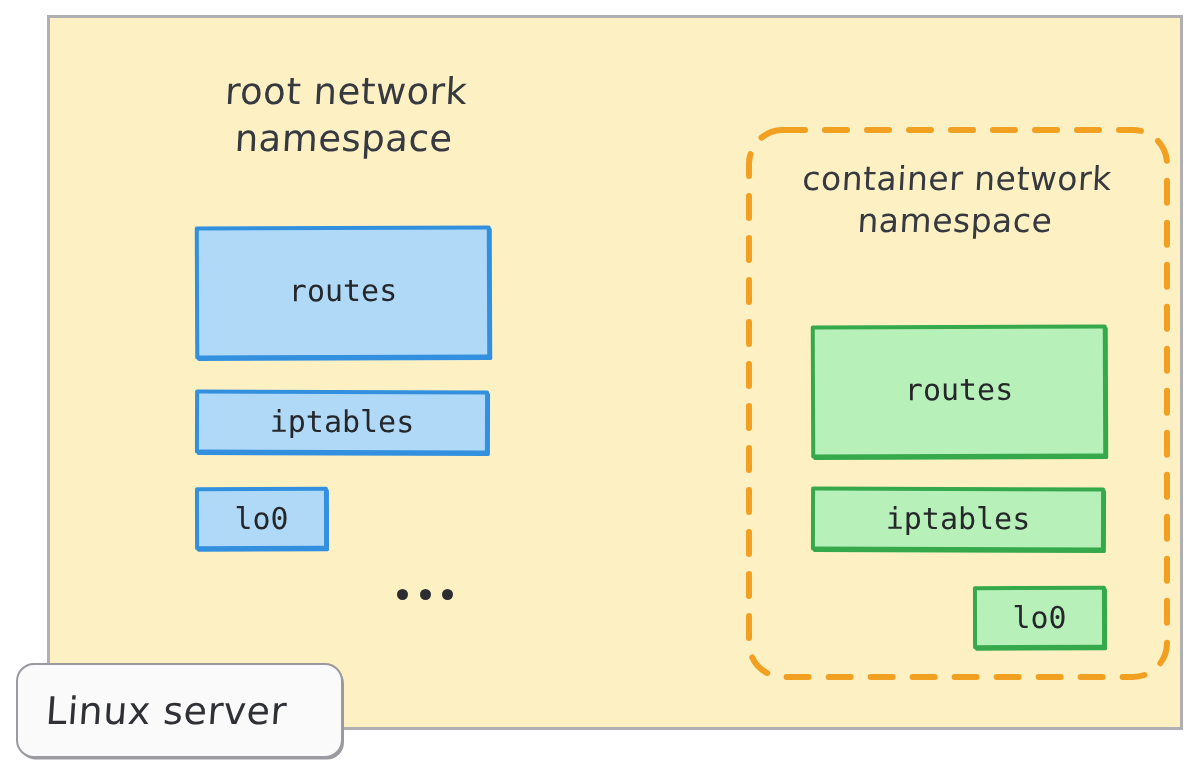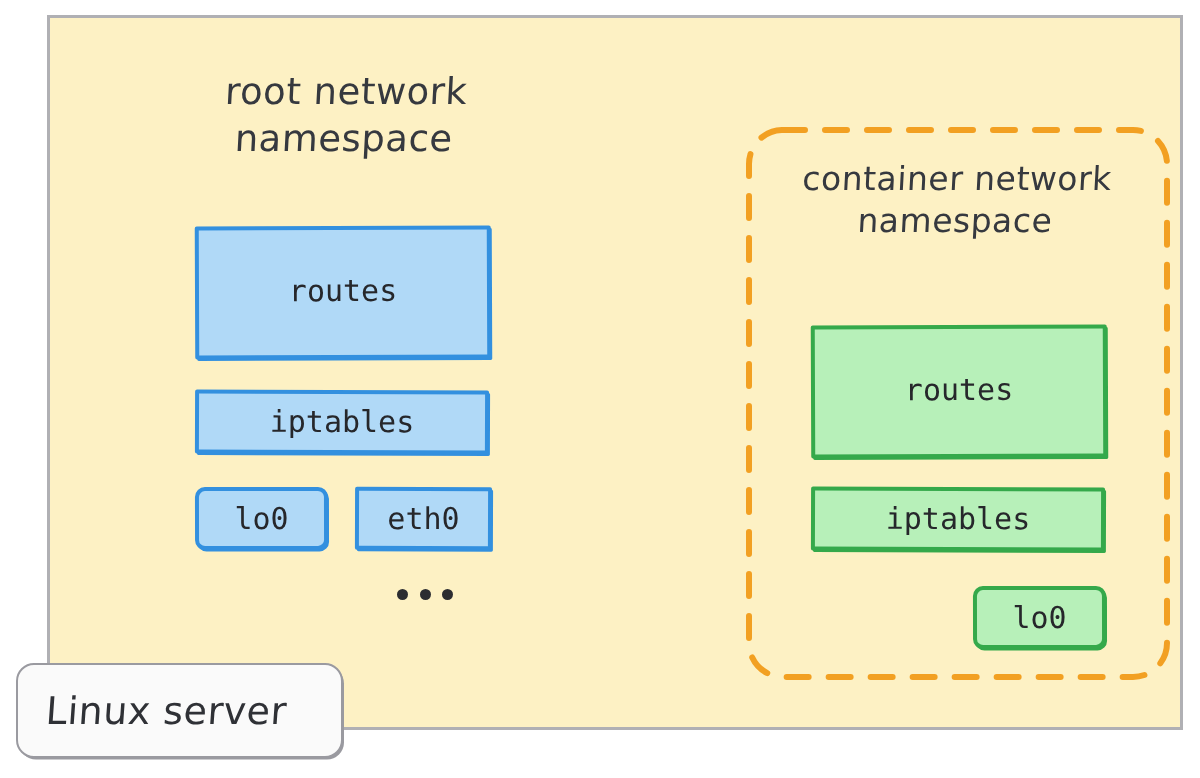--- a/index.html
+++ b/index.html
@@ -86,21 +86,21 @@
   }
   .hbox.green {
     background: #b7f0b9;
     border: 4px solid #35a94b;
     box-shadow: 1.5px 2px 0 -0.5px #35a94b;
   }
 
   
   .hbox.tilt-a { transform: rotate(-0.22deg); }
   .hbox.tilt-b { transform: rotate(0.18deg); text-align: right; }
-  .hbox.tilt-c { transform: rotate(-0.12deg); border-radius: 10px; }
+  .hbox.tilt-c { transform: rotate(-0.12deg); }
 
   
   #box-root-routes   { left: 145px; top: 208px; width: 296px; height: 133px; }
   #box-root-routes .hbox-label { transform: translateY(-2px); }
   #box-root-iptables { left: 145px; top: 372px; width: 294px; height: 64px; }
   #box-root-lo0      { left: 145px; top: 469px; width: 133px; height: 63px; }
   #box-root-eth0     { left: 305px; top: 469px; width: 137px; height: 63px; }
 
   
   .ellipsis {
@@ -189,23 +189,20 @@
     </div>
 
     <div class="hbox blue tilt-b" id="box-root-iptables">
       <span class="hbox-label">iptables</span>
     </div>
 
     <div class="hbox blue tilt-c" id="box-root-lo0">
       <span class="hbox-label">lo0</span>
     </div>
 
-    <div class="hbox blue tilt-b" id="box-root-eth0">
-      <span class="hbox-label">eth0</span>
-    </div>
 
     <div class="ellipsis">
       <span class="dot"></span>
       <span class="dot"></span>
       <span class="dot"></span>
     </div>
 
     <div class="container-ns">
       <svg viewBox="0 0 430 559" xmlns="http://www.w3.org/2000/svg">
         <rect x="6" y="6" width="418" height="547" rx="34" ry="34" fill="none" stroke="#f2a022" stroke-width="6" stroke-linecap="round" stroke-dasharray="22 20"></rect>

